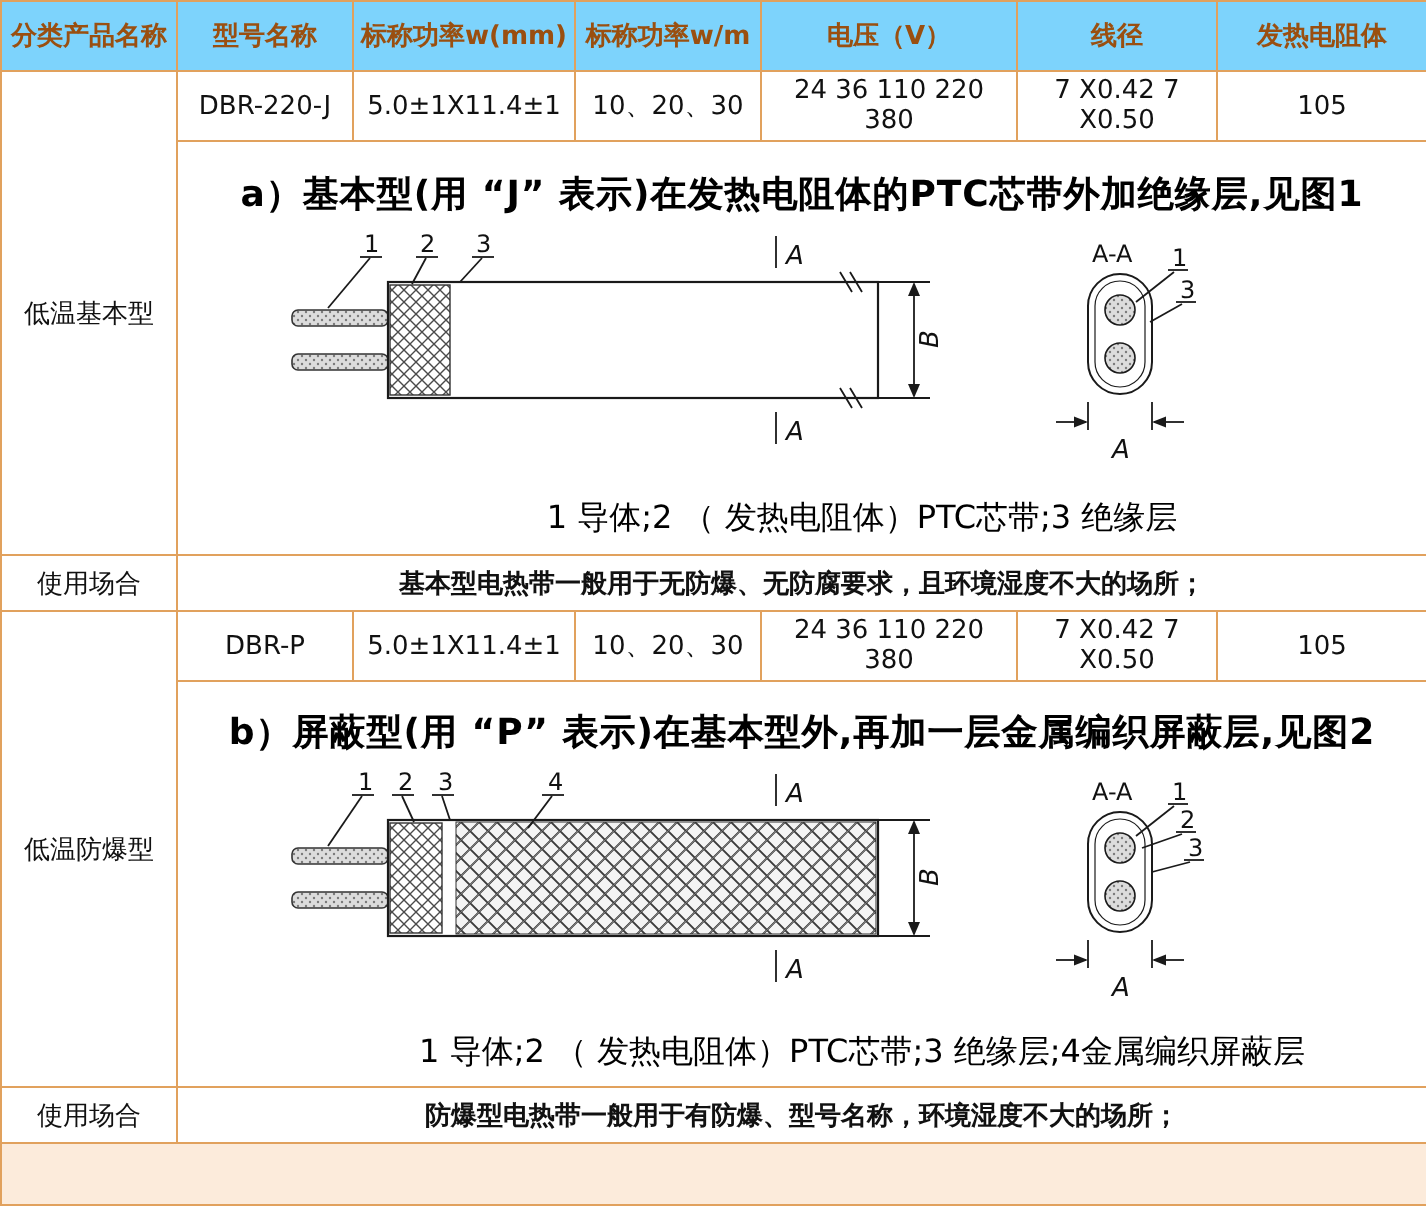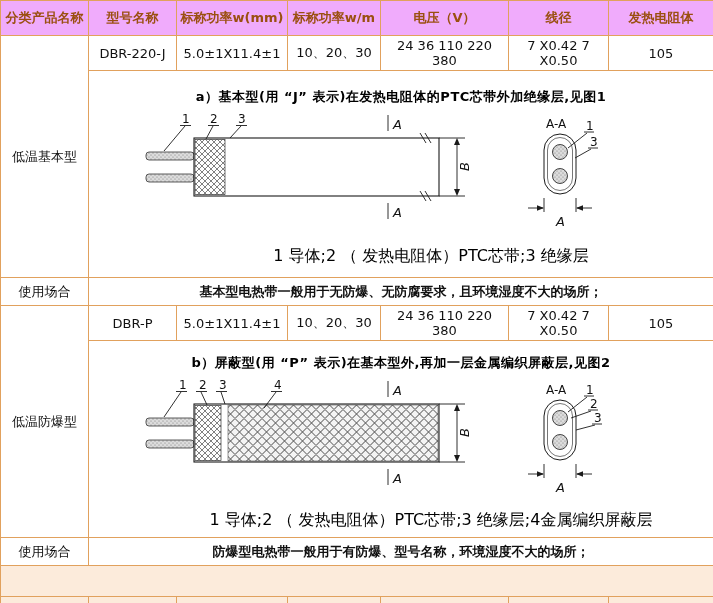--- a/index.html
+++ b/index.html
@@ -1,30 +1,30 @@
 <!DOCTYPE html>
 <html><head>
 <meta charset="utf-8">
 <style>
   html,body{margin:0;padding:0;background:#fff}
   body{width:713px;font-family:"DejaVu Sans","Liberation Sans",sans-serif;color:#1a1a1a}
   table.spec{width:713px;border-collapse:collapse;table-layout:fixed}
   .spec td,.spec th{border:1px solid #e1a15d;overflow:hidden;padding:2px 3px}
-  .spec th{background:#f0abfc;color:#9a4f10;font-weight:bold;font-size:13px;text-align:center;vertical-align:middle}
+  .spec th{background:#7dd3fc;color:#9a4f10;font-weight:bold;font-size:13px;text-align:center;vertical-align:middle}
   .spec td{font-size:13px;text-align:center;vertical-align:middle;color:#111}
   .r-head{height:35px}
   .r-data{height:35px}
   .r-contentA{height:207px}
   .r-contentB{height:192px}
   .r-usage{height:28px}
   .r-empty{height:31px}
   .r-part{height:13px}
   .cat{color:#9a4f10;font-weight:normal;font-size:13px}
   .content{vertical-align:top;padding:0}
-  .sec-title{font-size:13px;font-weight:bold;text-align:center;padding:11px 0 6px;color:#000;letter-spacing:.5px}
+  .sec-title{font-size:18px;font-weight:bold;text-align:center;padding:11px 0 6px;color:#000;letter-spacing:.5px}
   .legend{font-size:16px;text-align:center;padding:4px 0 4px 60px;color:#000}
   .usage{font-weight:bold;text-align:left;padding:3px 6px;font-size:13px;color:#000}
   .peach{background:#fcebdb}
   svg.diag{display:block;margin:0 auto}
   svg text{font-family:"DejaVu Sans",sans-serif;font-size:12px;fill:#111}
   svg text.it{font-style:italic;font-size:13px}
   .k{stroke:#1a1a1a;stroke-width:0.9;fill:none}
 </style>
 </head>
 <body>

